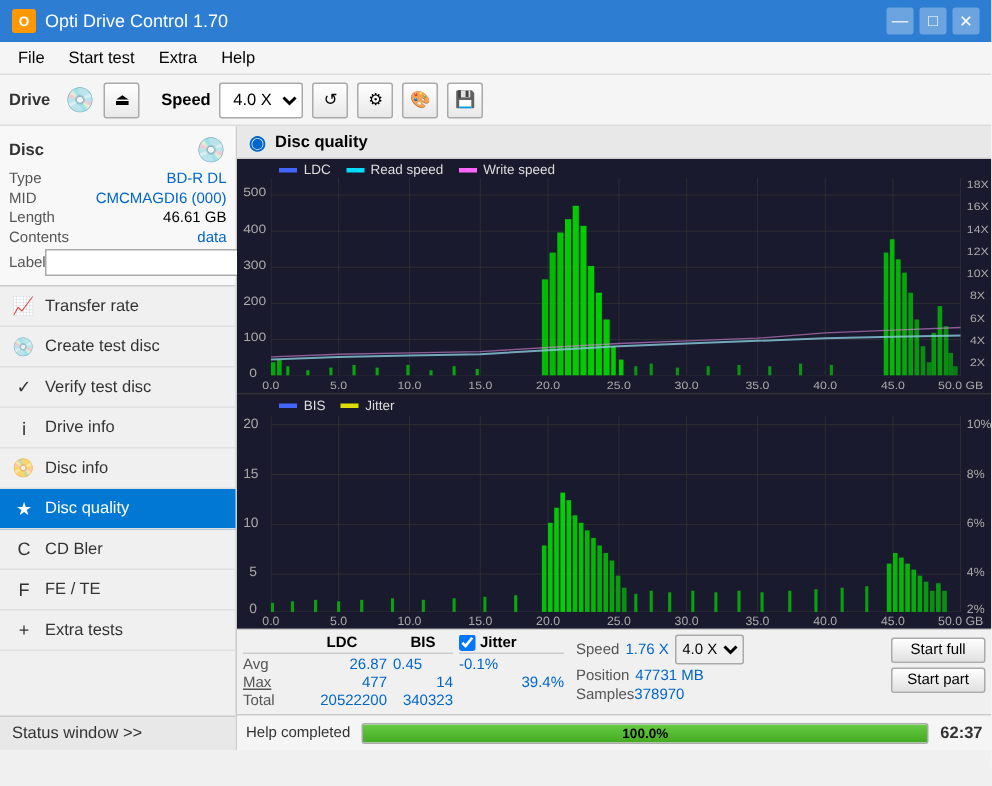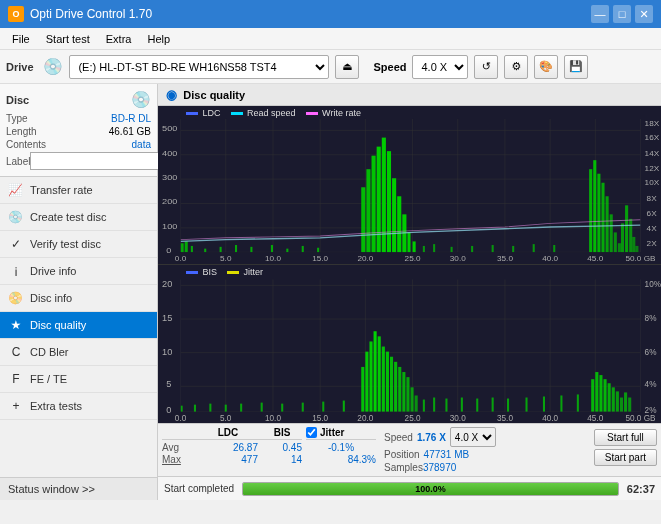--- a/index.html
+++ b/index.html
@@ -222,23 +222,20 @@
 <div class="menu-bar">
   <div class="menu-item">File</div>
   <div class="menu-item">Start test</div>
   <div class="menu-item">Extra</div>
   <div class="menu-item">Help</div>
 </div>
 
 <div class="toolbar">
   <span class="toolbar-label">Drive</span>
   <span style="font-size:16px;">💿</span>
-  <select class="toolbar-drive-select">
-    <option>(E:)  HL-DT-ST BD-RE  WH16NS58 TST4</option>
-  </select>
   <button class="toolbar-btn">⏏</button>
   <span class="speed-label">Speed</span>
   <select class="speed-select">
     <option>4.0 X</option>
   </select>
   <button class="toolbar-btn">↺</button>
   <button class="toolbar-btn">⚙</button>
   <button class="toolbar-btn" style="color:#cc4444;">🎨</button>
   <button class="toolbar-btn">💾</button>
 </div>
@@ -248,20 +245,24 @@
   <div class="sidebar">
 
     <div class="disc-info-panel">
       <div class="disc-info-header">
         <span class="disc-title">Disc</span>
         <span class="disc-icon">💿</span>
       </div>
       <div class="disc-row">
         <span class="disc-key">Type</span>
         <span class="disc-val">BD-R DL</span>
+      </div>
+      <div class="disc-row">
+        <span class="disc-key">MID</span>
+        <span class="disc-val">CMCMAGDI6 (000)</span>
       </div>
       <div class="disc-row">
         <span class="disc-key">Length</span>
         <span class="disc-val-black">46.61 GB</span>
       </div>
       <div class="disc-row">
         <span class="disc-key">Contents</span>
         <span class="disc-val">data</span>
       </div>
       <div class="label-row">
@@ -330,21 +331,21 @@
           <span>
             <span style="display:inline-block;width:12px;height:3px;background:#4466ff;vertical-align:middle;margin-right:2px;"></span>
             <span>LDC</span>
           </span>
           <span>
             <span style="display:inline-block;width:12px;height:3px;background:#00ddff;vertical-align:middle;margin-right:2px;"></span>
             <span>Read speed</span>
           </span>
           <span>
             <span style="display:inline-block;width:12px;height:3px;background:#ff66ff;vertical-align:middle;margin-right:2px;"></span>
-            <span>Write rate</span>
+            <span>Write speed</span>
           </span>
         </div>
         <svg class="chart-svg" viewBox="0 0 490 175" preserveAspectRatio="none" style="position:absolute;top:0;left:0;width:100%;height:100%;">
 
           <rect width="490" height="175" fill="#1a1a2e"></rect>
 
           <text x="4" y="28" fill="#aaa" font-size="9">500</text>
           <text x="4" y="55" fill="#aaa" font-size="9">400</text>
           <text x="4" y="82" fill="#aaa" font-size="9">300</text>
           <text x="4" y="109" fill="#aaa" font-size="9">200</text>
@@ -571,43 +572,48 @@
 
         <div style="display:flex; flex-direction:column; font-size:10px; min-width:140px;">
           <div style="display:flex; gap:4px; border-bottom:1px solid #ccc; padding-bottom:1px; margin-bottom:2px;">
             <span style="width:32px;"></span>
             <span style="min-width:60px; text-align:center; font-weight:700;">LDC</span>
             <span style="min-width:40px; text-align:center; font-weight:700;">BIS</span>
           </div>
           <div style="display:flex; gap:4px; margin-bottom:1px;">
             <span style="width:32px; color:#555;">Avg</span>
             <span style="min-width:60px; text-align:right; color:#0066cc;">26.87</span>
-            <span style="min-width:40px; text-align:right; color:#0066cc;">0.45</span>
+            <span style="min-width:40px; color:#0066cc;">0.45</span>
           </div>
           <div style="display:flex; gap:4px; margin-bottom:1px;">
             <span style="width:32px; color:#555;text-decoration:underline;">Max</span>
             <span style="min-width:60px; text-align:right; color:#0066cc;">477</span>
             <span style="min-width:40px; text-align:right; color:#0066cc;">14</span>
           </div>
+          <div style="display:flex; gap:4px;">
+            <span style="width:32px; color:#555;">Total</span>
+            <span style="min-width:60px; text-align:right; color:#0066cc;">20522200</span>
+            <span style="min-width:40px; text-align:right; color:#0066cc;">340323</span>
+          </div>
         </div>
 
         <div style="display:flex; flex-direction:column; font-size:10px; min-width:70px;">
           <div style="display:flex; align-items:center; gap:3px; border-bottom:1px solid #ccc; padding-bottom:1px; margin-bottom:2px;">
             <input type="checkbox" checked="" style="width: 11px; height: 11px;">
             <span style="font-weight:700;">Jitter</span>
           </div>
-          <div style="color:#0066cc; text-align:center; margin-bottom:1px;">-0.1%</div>
-          <div style="color:#0066cc; text-align:right; margin-bottom:1px;">84.3%</div>
+          <div style="color:#0066cc; text-align:left; margin-bottom:1px;">-0.1%</div>
+          <div style="color:#0066cc; text-align:right; margin-bottom:1px;">39.4%</div>
           <div style="text-align:right;"></div>
         </div>
 
         <div style="display:flex; flex-direction:column; font-size:10px; margin-left:4px; gap:2px;">
           <div style="display:flex; align-items:center; gap:4px;">
             <span style="color:#555;">Speed</span>
-            <span style="color:#0066cc; font-weight:700;">1.76 X</span>
+            <span style="color:#0066cc; font-weight:400;">1.76 X</span>
             <select style="height:20px; border:1px solid #aaa; border-radius:2px; font-size:10px;">
               <option>4.0 X</option>
             </select>
           </div>
           <div style="display:flex; align-items:center; gap:4px;">
             <span style="color:#555;">Position</span>
             <span style="color:#0066cc;">47731 MB</span>
           </div>
           <div style="display:flex; align-items:center; gap:0;">
             <span style="color:#555;">Samples</span>
@@ -616,21 +622,21 @@
         </div>
 
         <div style="margin-left:auto; display:flex; flex-direction:column; gap:3px; justify-content:center; padding:2px 0;">
           <button class="start-btn">Start full</button>
           <button class="start-btn">Start part</button>
         </div>
       </div>
     </div>
 
     <div class="progress-area">
-      <span class="progress-label">Start completed</span>
+      <span class="progress-label">Help completed</span>
       <div class="progress-bar-container">
         <div class="progress-bar-fill" style="width:100%;">
           <span>100.0%</span>
         </div>
       </div>
       <span class="progress-time">62:37</span>
     </div>
   </div>
 </div>
 

